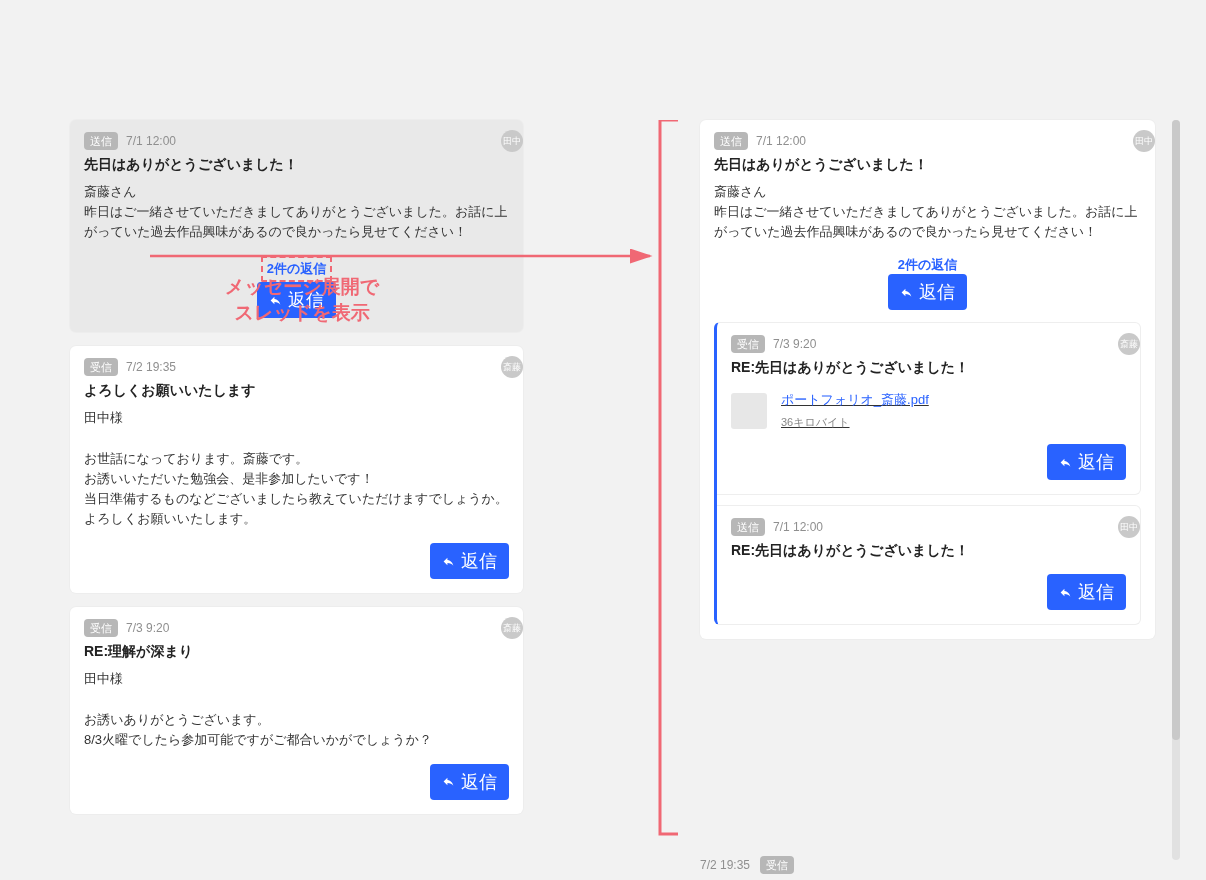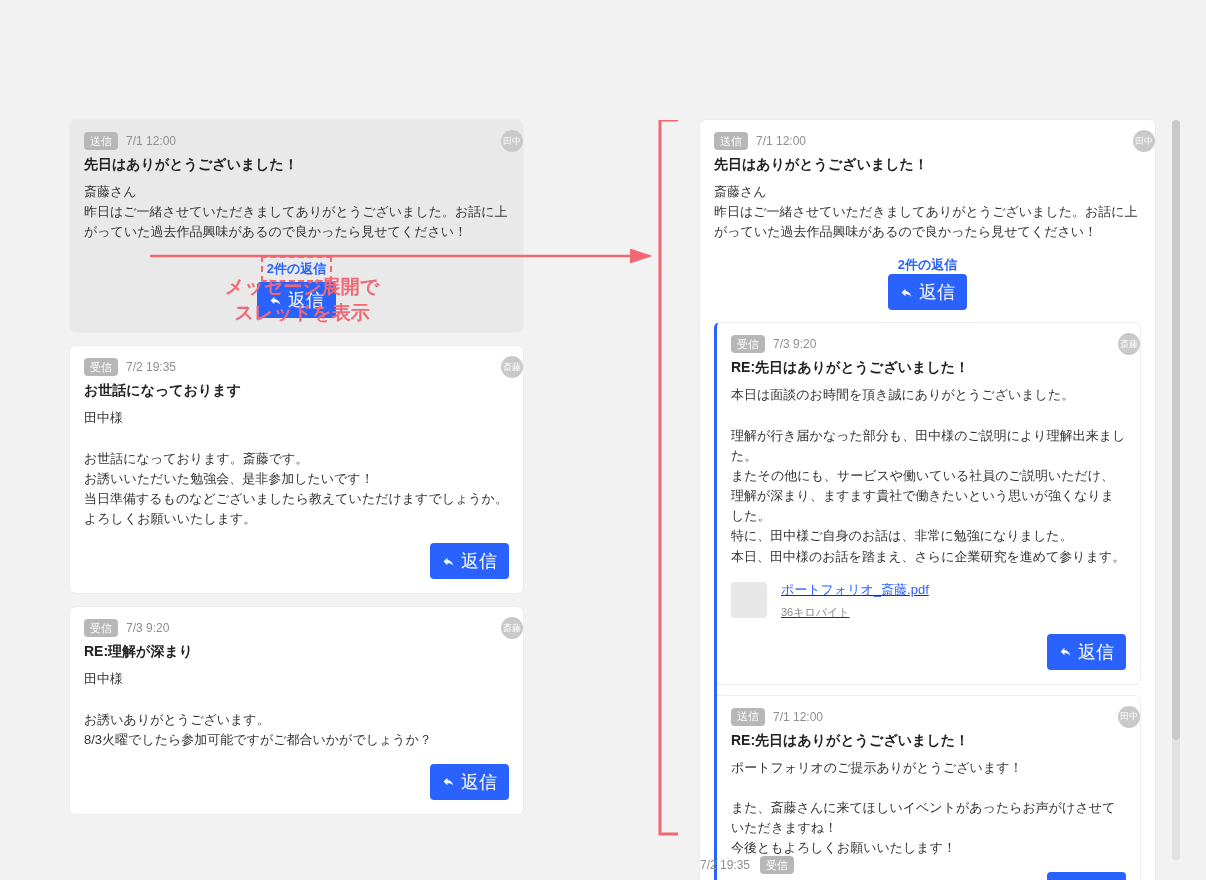--- a/index.html
+++ b/index.html
@@ -65,21 +65,21 @@
         </button>
       </div>
     </div>
 
     <div class="card">
       <div class="card-head">
         <span class="badge recv">受信</span>
         <span class="timestamp">7/2 19:35</span>
       </div>
       <div class="avatar">斎藤</div>
-      <div class="title">お世話になっております</div>
+      <div class="title">よろしくお願いいたします</div>
       <div class="body">田中様
 
 お世話になっております。斎藤です。
 お誘いいただいた勉強会、是非参加したいです！
 当日準備するものなどございましたら教えていただけますでしょうか。
 よろしくお願いいたします。</div>
       <div class="foot-right">
         <button class="reply-btn">
           <svg viewBox="0 0 24 24">
               <path d="M10 9V5l-7 7 7 7v-4.1c5 0 8.5 1.6 11 5.1-1-5-4-10-11-11z"></path>
@@ -150,26 +150,20 @@
 
       <div class="nested">
 
         <div class="nested-inner">
           <div class="card-head">
             <span class="badge recv">受信</span>
             <span class="timestamp">7/3 9:20</span>
           </div>
           <div class="avatar">斎藤</div>
           <div class="title">RE:先日はありがとうございました！</div>
-          <div class="body">本日は面談のお時間を頂き誠にありがとうございました。
-
-理解が行き届かなった部分も、田中様のご説明により理解出来ました。
-またその他にも、サービスや働いている社員のご説明いただけ、理解が深まり、ますます貴社で働きたいという思いが強くなりました。
-特に、田中様ご自身のお話は、非常に勉強になりました。
-本日、田中様のお話を踏まえ、さらに企業研究を進めて参ります。</div>
           <div class="attach">
             <div class="attach-thumb"></div>
             <div>
               <div class="attach-name">ポートフォリオ_斎藤.pdf</div>
               <div class="attach-size">36キロバイト</div>
             </div>
           </div>
           <div class="foot-right">
             <button class="reply-btn">
               <svg viewBox="0 0 24 24">
@@ -180,24 +174,20 @@
           </div>
         </div>
 
         <div class="nested-inner">
           <div class="card-head">
             <span class="badge send">送信</span>
             <span class="timestamp">7/1 12:00</span>
           </div>
           <div class="avatar">田中</div>
           <div class="title">RE:先日はありがとうございました！</div>
-          <div class="body">ポートフォリオのご提示ありがとうございます！
-
-また、斎藤さんに来てほしいイベントがあったらお声がけさせていただきますね！
-今後ともよろしくお願いいたします！</div>
           <div class="foot-right">
             <button class="reply-btn">
               <svg viewBox="0 0 24 24">
                   <path d="M10 9V5l-7 7 7 7v-4.1c5 0 8.5 1.6 11 5.1-1-5-4-10-11-11z"></path>
                 </svg>
               <span>返信</span>
             </button>
           </div>
         </div>
 

